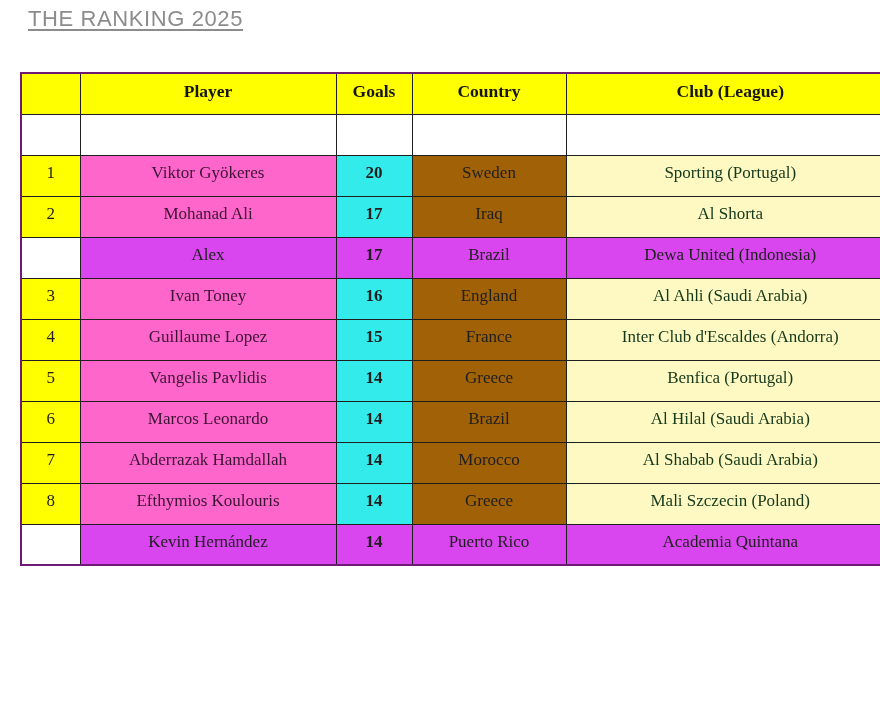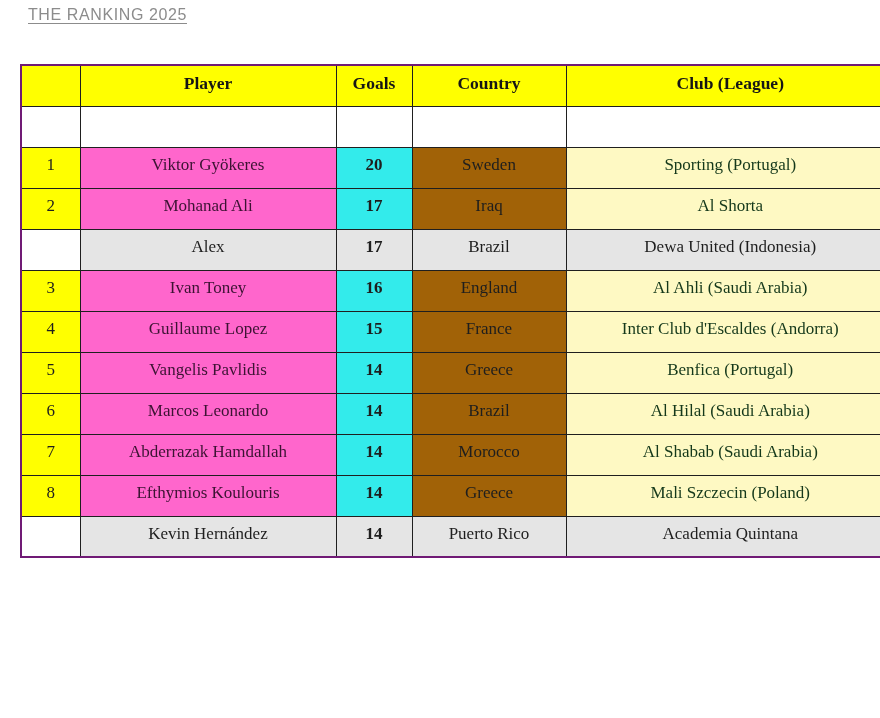--- a/index.html
+++ b/index.html
@@ -8,21 +8,21 @@
     background: #ffffff;
     width: 880px;
     height: 718px;
     overflow: hidden;
     font-family: "Liberation Serif", "DejaVu Serif", serif;
   }
   .page-title {
     display: inline-block;
     margin: 6px 0 0 28px;
     font-family: "Liberation Sans", "DejaVu Sans", sans-serif;
-    font-size: 16px;
+    font-size: 22px;
     font-weight: 400;
     letter-spacing: 0.6px;
     color: #8c8c8c;
     text-decoration: underline;
     text-underline-offset: 3px;
     cursor: pointer;
   }
   table.ranking {
     border-collapse: collapse;
     table-layout: fixed;
@@ -56,21 +56,21 @@
   
   tr.empty td { background: #ffffff; }
   
   tr.ranked td.cell-rank    { background: #ffff00; }
   tr.ranked td.cell-player  { background: #ff66cc; color: #3c1333; text-align: center; }
   tr.ranked td.cell-goals   { background: #33ebeb; }
   tr.ranked td.cell-country { background: #a16207; }
   tr.ranked td.cell-club    { background: #fef9c3; color: #14381a; }
   
   tr.unranked td.cell-rank  { background: #ffffff; }
-  tr.unranked td           { background: #e5e5e5; }
+  tr.unranked td           { background: #d946ef; }
   td.cell-goals { font-weight: bold; }
 </style>
 </head>
 <body>
 
 
 
 <a class="page-title">THE RANKING 2025</a>
 
 <table class="ranking">

